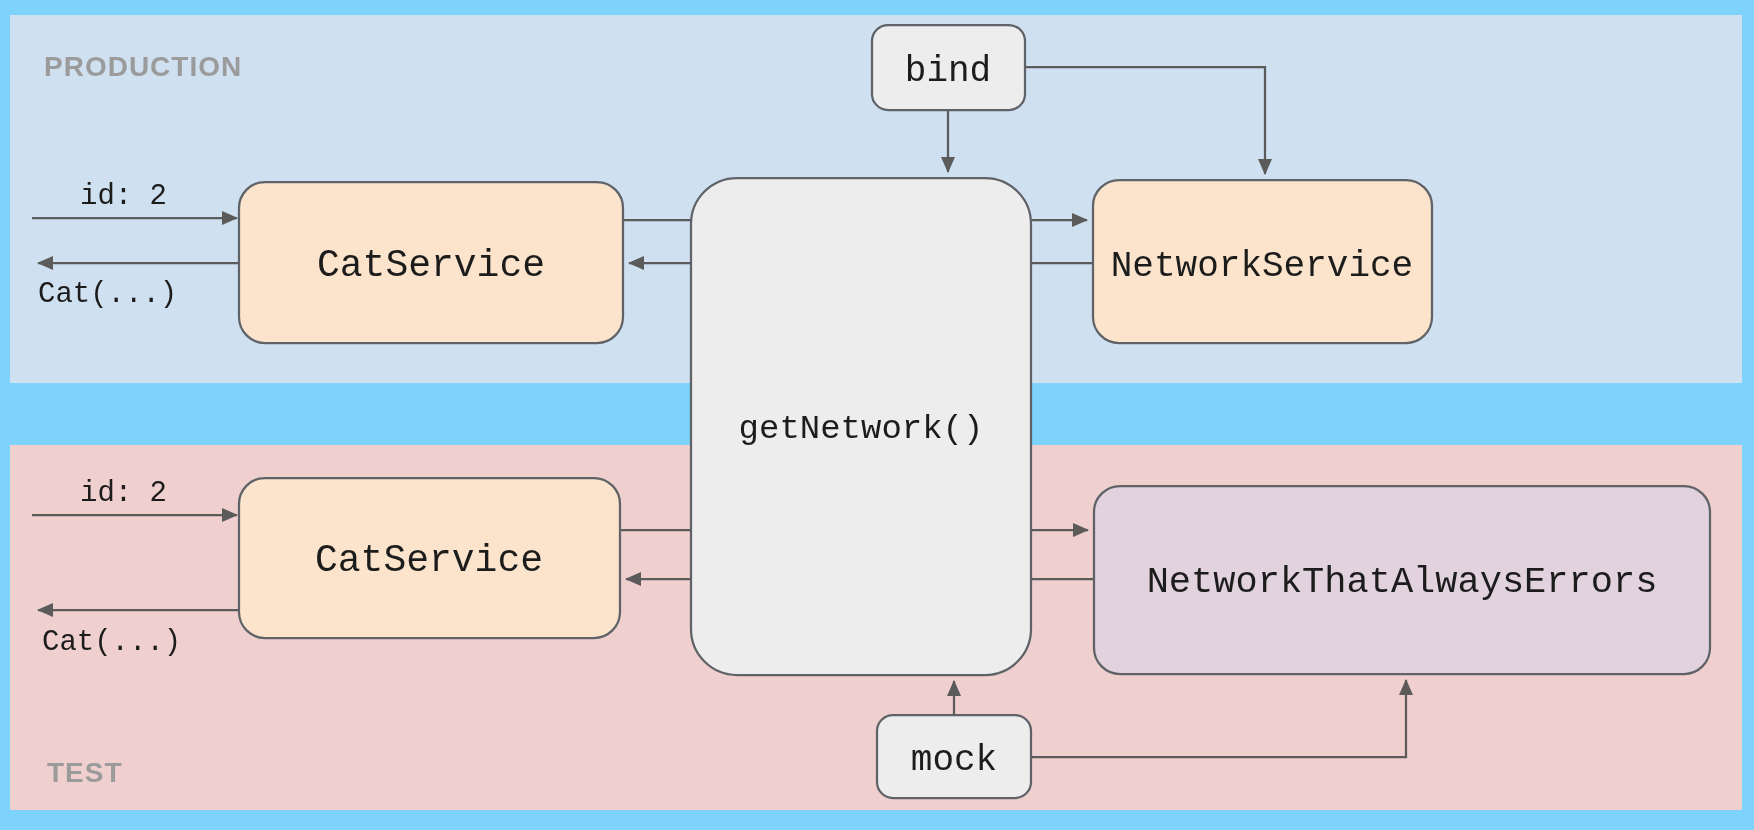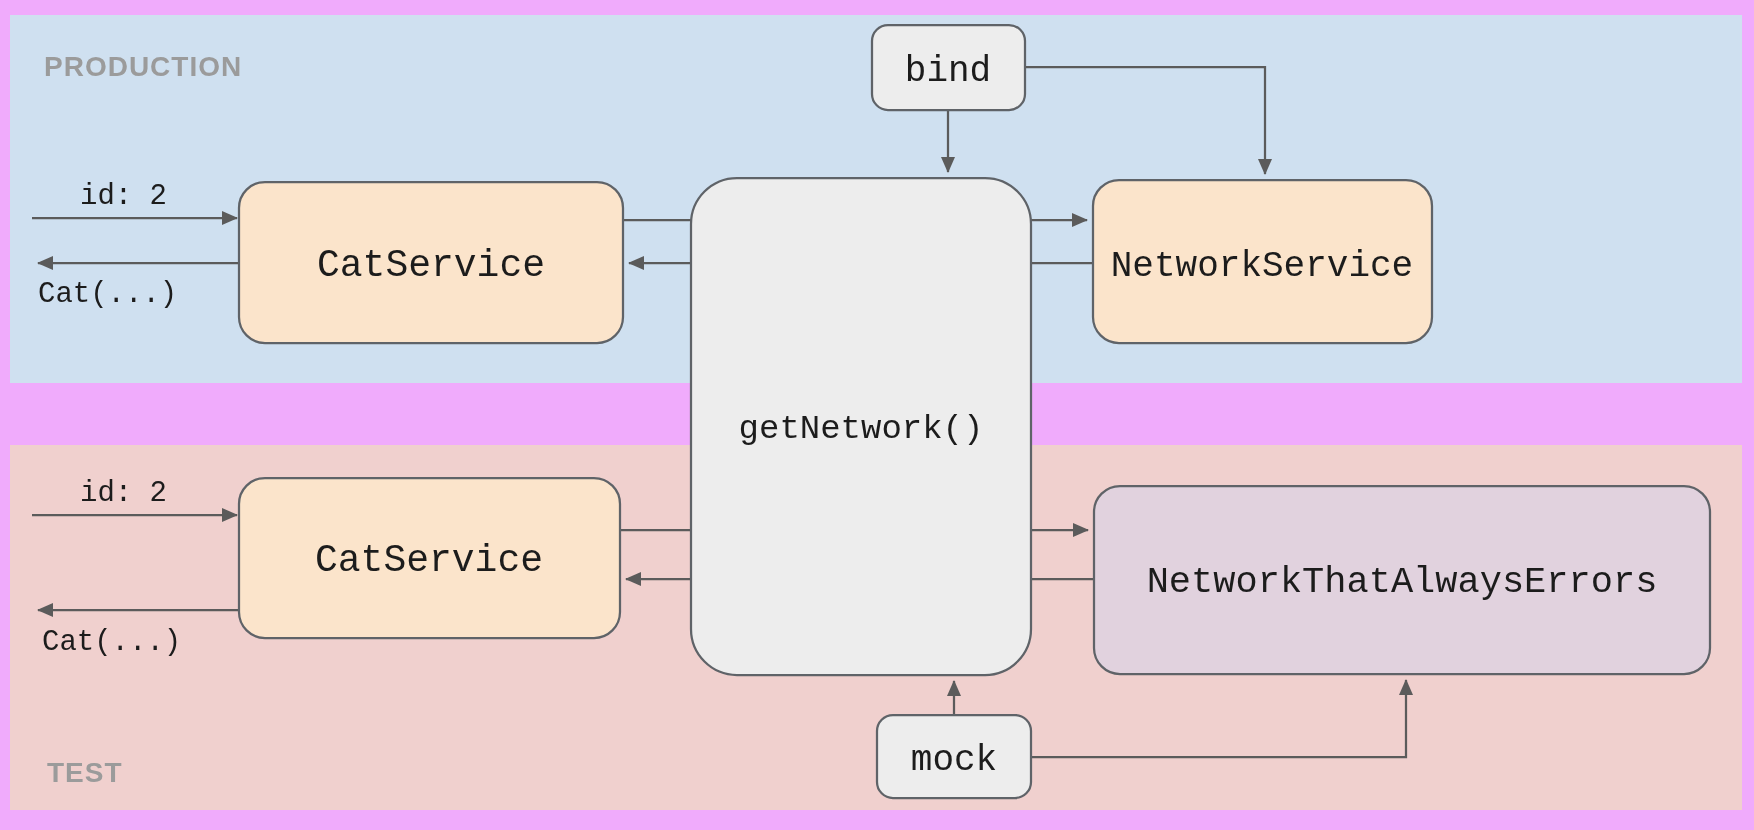--- a/index.html
+++ b/index.html
@@ -1,20 +1,20 @@
 <!DOCTYPE html>
 <html><head>
 <meta charset="utf-8">
 <style>
   html, body { margin: 0; padding: 0; background: #ffffff; }
   .stage {
     position: relative;
     width: 1754px;
     height: 830px;
-    background: #f0abfc;
+    background: #7dd3fc;
     overflow: hidden;
   }
   svg { display: block; }
 
   .section-label {
     font-family: "Liberation Sans", "DejaVu Sans", sans-serif;
     font-weight: 700;
     font-size: 28px;
     letter-spacing: 1px;
   }

